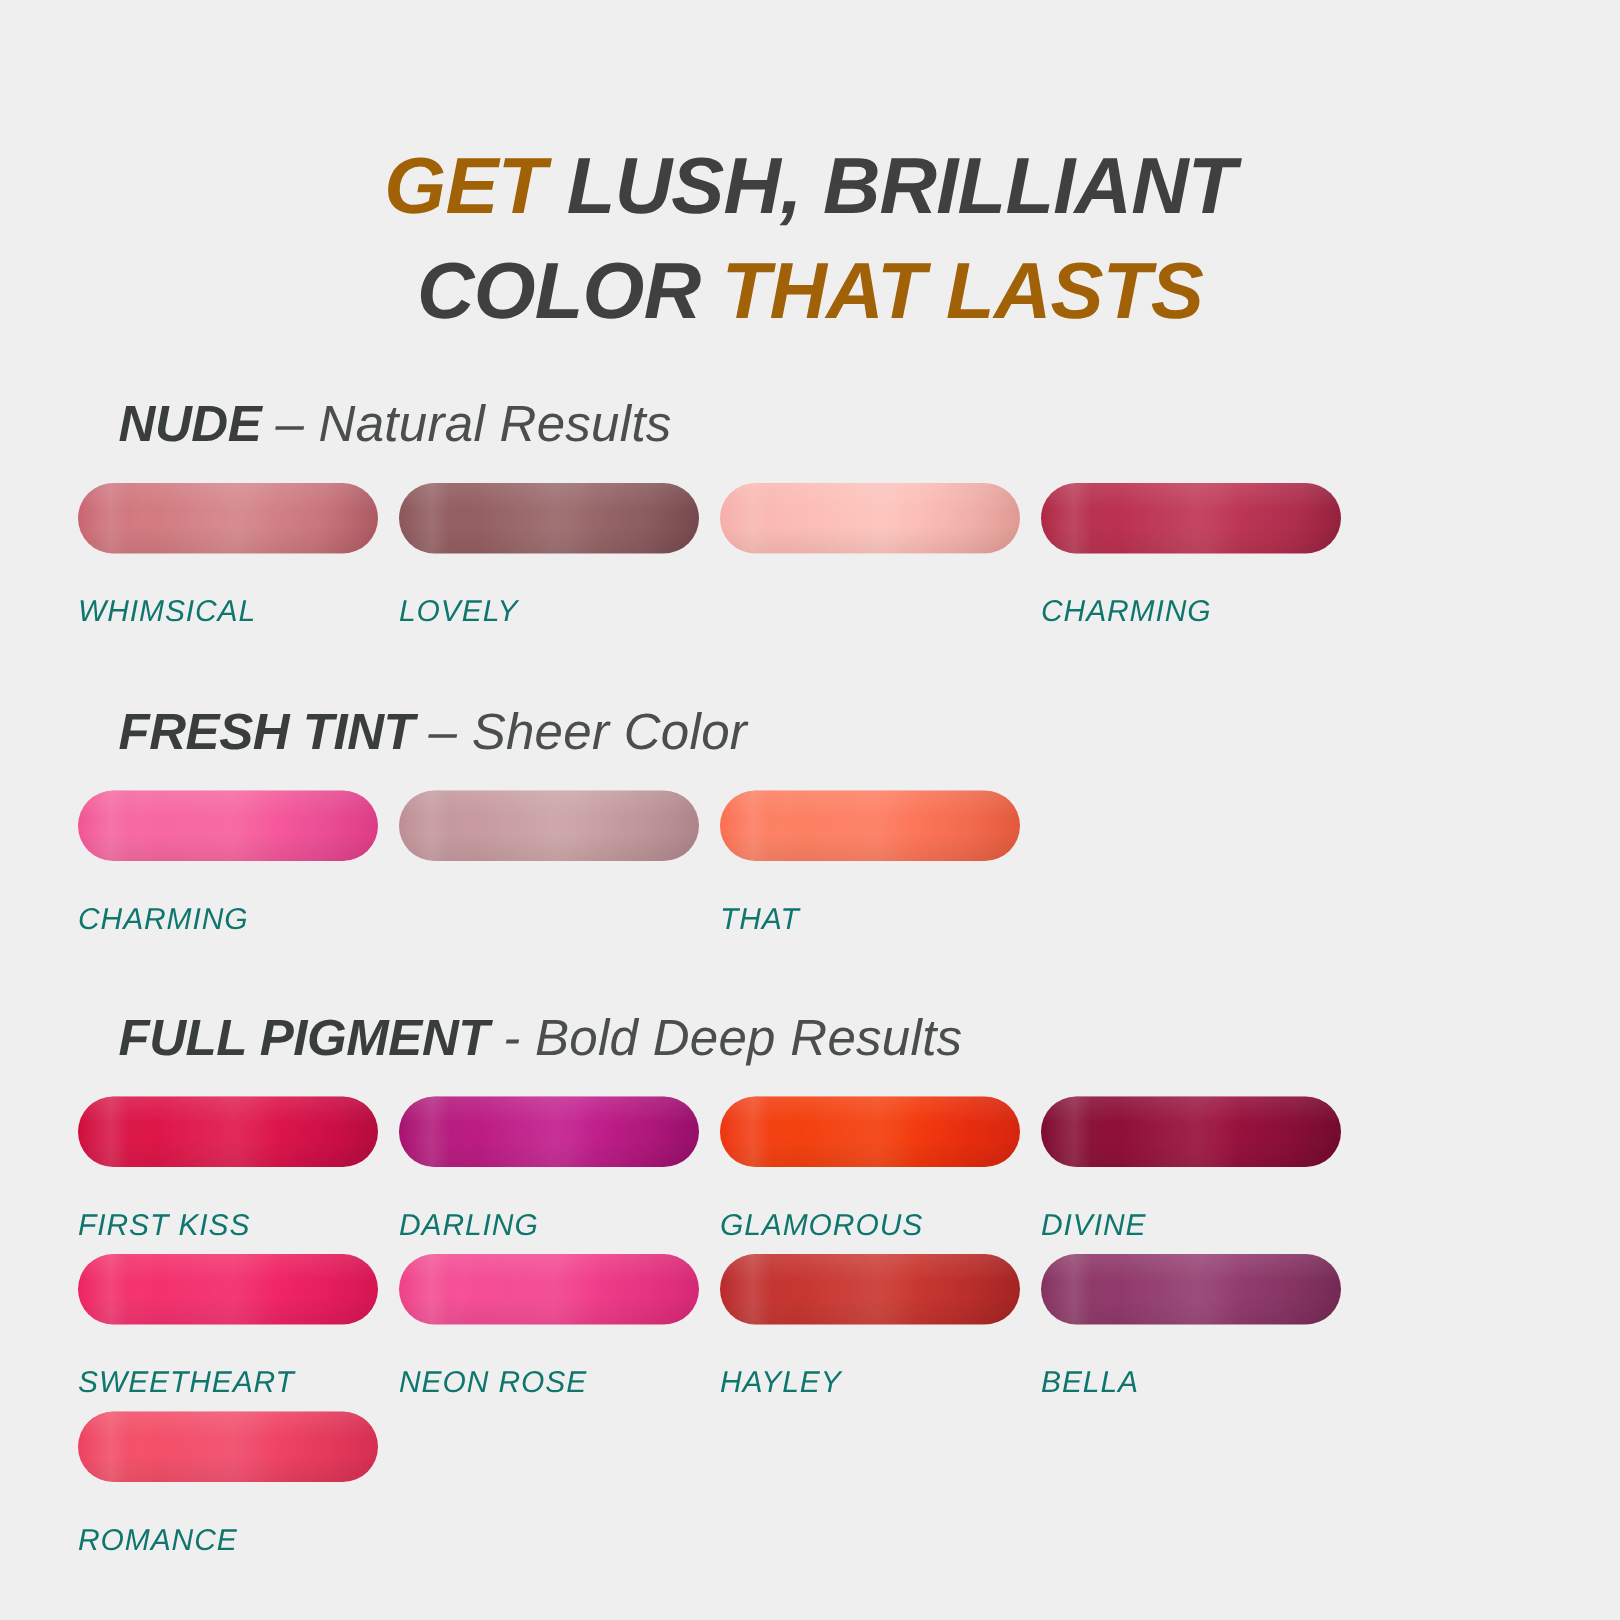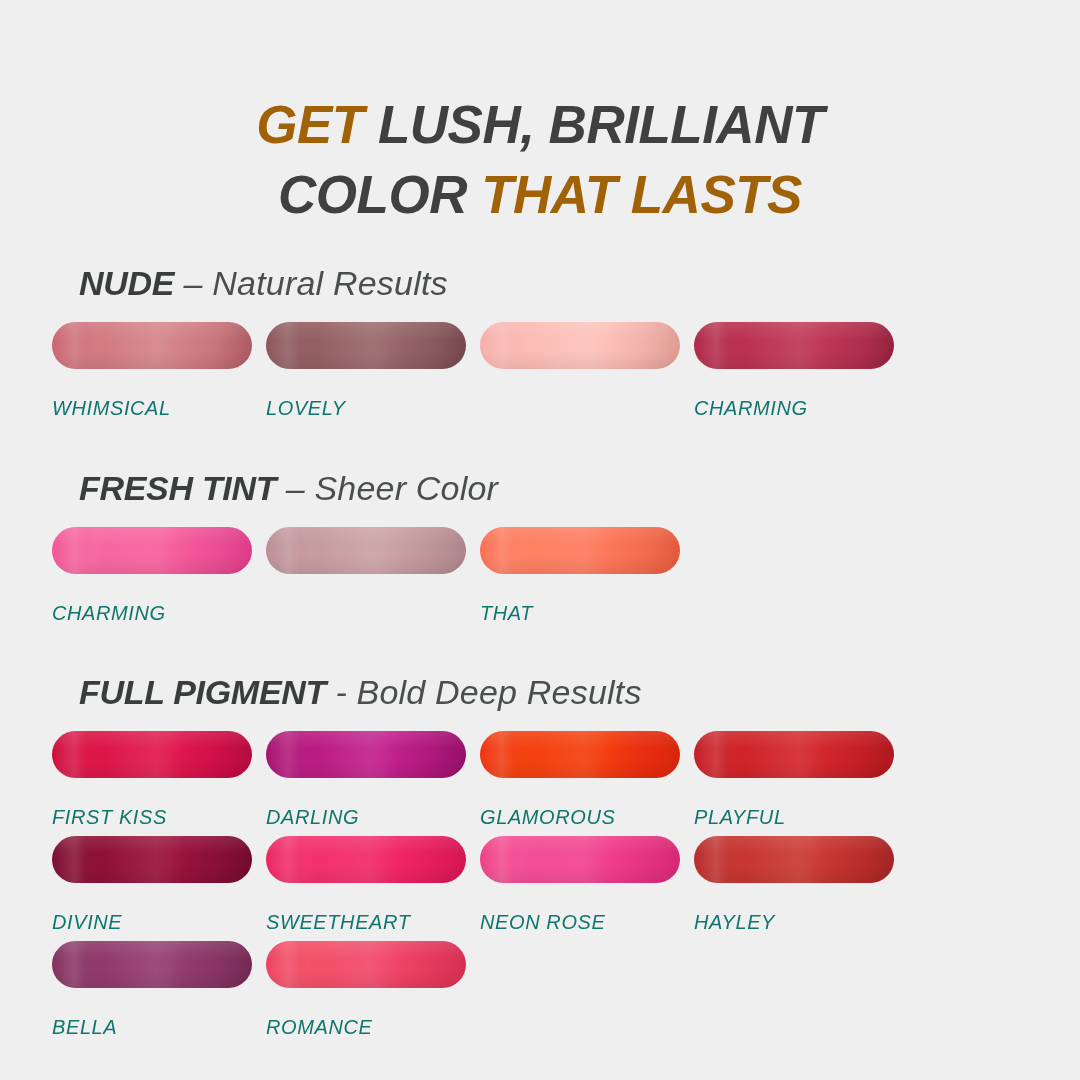--- a/index.html
+++ b/index.html
@@ -207,24 +207,20 @@
         <div class="swatch-cell">
           <div class="swatch" style="background: linear-gradient(100deg, rgb(166, 16, 111) 0%, rgb(187, 28, 130) 24%, rgb(196, 35, 144) 58%, rgb(181, 25, 127) 82%, rgb(160, 16, 113) 100%);"></div>
           <div class="swatch-label">DARLING</div>
         </div>
 
         <div class="swatch-cell">
           <div class="swatch" style="background: linear-gradient(100deg, rgb(238, 52, 16) 0%, rgb(244, 65, 15) 24%, rgb(244, 64, 15) 58%, rgb(239, 47, 15) 82%, rgb(230, 42, 16) 100%);"></div>
           <div class="swatch-label">GLAMOROUS</div>
         </div>
 
-        <div class="swatch-cell">
-          <div class="swatch" style="background: linear-gradient(100deg, rgb(196, 29, 37) 0%, rgb(208, 36, 41) 24%, rgb(212, 42, 46) 58%, rgb(203, 32, 39) 82%, rgb(187, 26, 35) 100%);"></div>
-          <div class="swatch-label">PLAYFUL</div>
-        </div>
 
         <div class="swatch-cell">
           <div class="swatch" style="background: linear-gradient(100deg, rgb(125, 11, 48) 0%, rgb(142, 16, 56) 24%, rgb(156, 20, 64) 58%, rgb(141, 16, 58) 82%, rgb(122, 12, 49) 100%);"></div>
           <div class="swatch-label">DIVINE</div>
         </div>
 
         <div class="swatch-cell">
           <div class="swatch" style="background: linear-gradient(100deg, rgb(238, 34, 96) 0%, rgb(244, 51, 111) 22%, rgb(242, 42, 105) 56%, rgb(237, 31, 97) 82%, rgb(229, 23, 89) 100%);"></div>
           <div class="swatch-label">SWEETHEART</div>
         </div>

